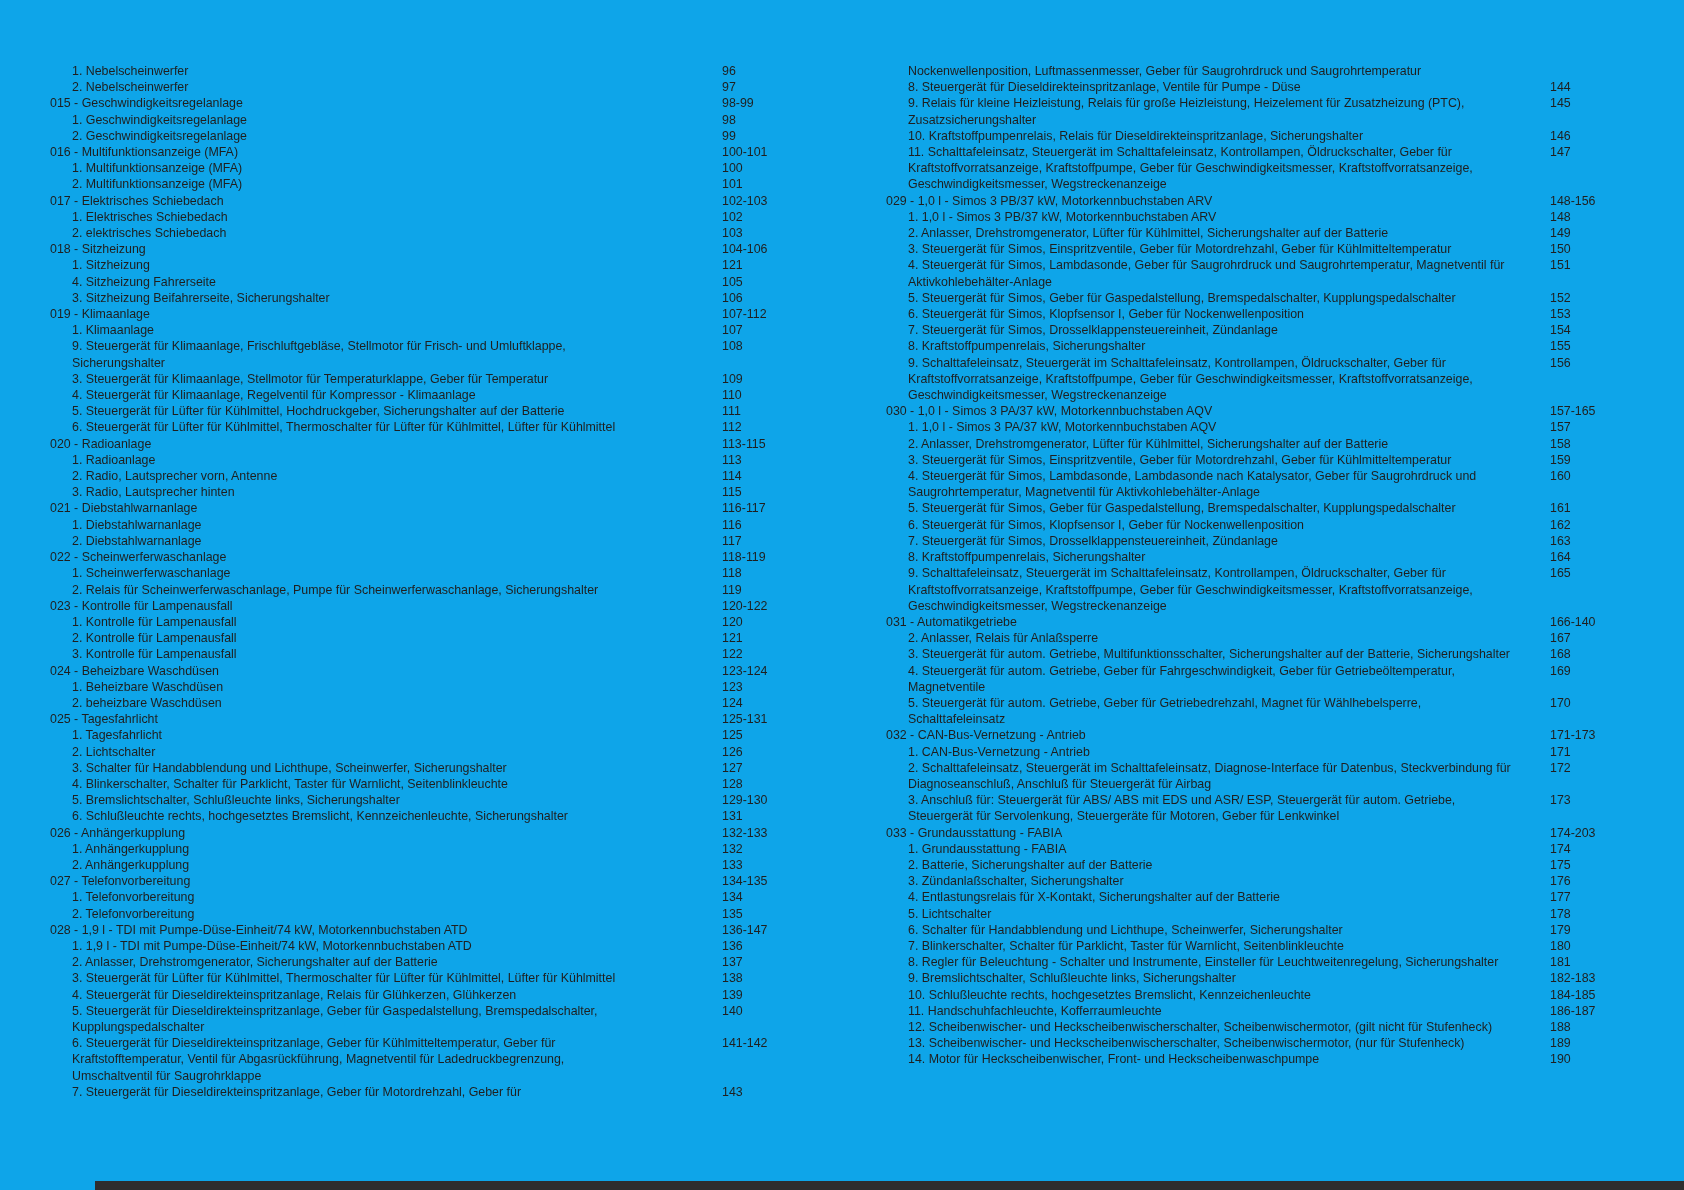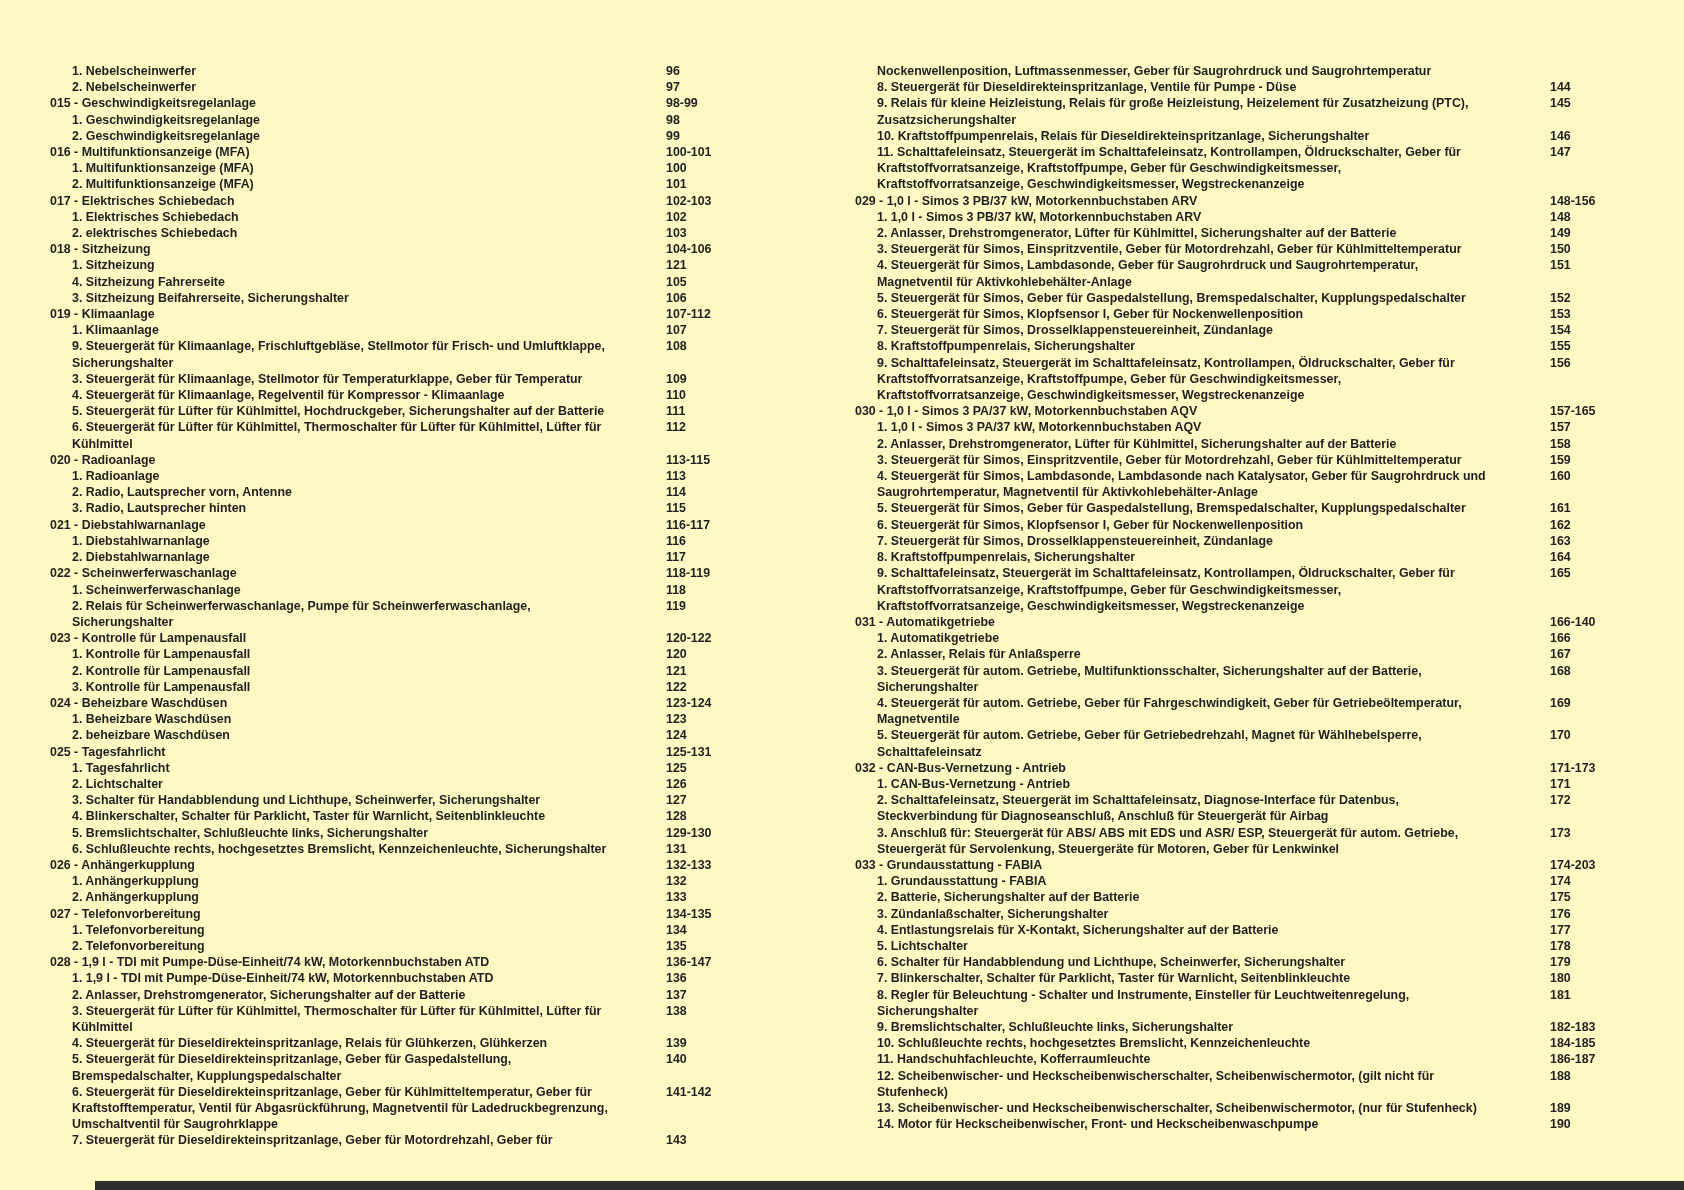--- a/index.html
+++ b/index.html
@@ -10,33 +10,33 @@
     overflow:hidden;
     font-family:"Liberation Sans","DejaVu Sans",sans-serif;
     color:#1f1f1f;
   }
   .col{position:absolute;top:63px;}
   #col-left{left:50px;width:740px;}
   #col-right{left:855px;width:800px;}
   .entry{position:relative;font-size:12.4px;line-height:16.2px;}
   .entry .txt{display:block;}
   #col-left .txt{max-width:552px;}
-  #col-right .txt{max-width:612px;}
+  #col-right .txt{max-width:612px;margin-left:31px;}
   .entry.item .txt,.entry.continuation .txt{padding-left:22px;}
   .entry .num{position:absolute;top:0;white-space:nowrap;}
-  #col-left .num{left:616px;}
+  #col-left .num{left:672px;}
   #col-right .num{left:695px;}
   #bottom-bar{
     position:absolute;left:95px;right:0;top:1181px;height:9px;
   }
 </style>
 </head>
 <body>
 
-<div id="page" style="background: #fef9c3; color: rgb(31, 31, 31); font-weight: bold;">
+<div id="page" style="background: #0ea5e9; color: rgb(31, 31, 31);">
   <div class="col" id="col-left">
   <div class="entry item">
     <span class="txt">1. Nebelscheinwerfer</span>
     <span class="num">96</span>
   </div>
 
   <div class="entry item">
     <span class="txt">2. Nebelscheinwerfer</span>
     <span class="num">97</span>
   </div>
@@ -455,24 +455,20 @@
   <div class="entry item">
     <span class="txt">9. Schalttafeleinsatz, Steuergerät im Schalttafeleinsatz, Kontrollampen, Öldruckschalter, Geber für Kraftstoffvorratsanzeige, Kraftstoffpumpe, Geber für Geschwindigkeitsmesser, Kraftstoffvorratsanzeige, Geschwindigkeitsmesser, Wegstreckenanzeige</span>
     <span class="num">165</span>
   </div>
 
   <div class="entry section">
     <span class="txt">031 - Automatikgetriebe</span>
     <span class="num">166-140</span>
   </div>
 
-  <div class="entry item">
-    <span class="txt">1. Automatikgetriebe</span>
-    <span class="num">166</span>
-  </div>
 
   <div class="entry item">
     <span class="txt">2. Anlasser, Relais für Anlaßsperre</span>
     <span class="num">167</span>
   </div>
 
   <div class="entry item">
     <span class="txt">3. Steuergerät für autom. Getriebe, Multifunktionsschalter, Sicherungshalter auf der Batterie, Sicherungshalter</span>
     <span class="num">168</span>
   </div>

